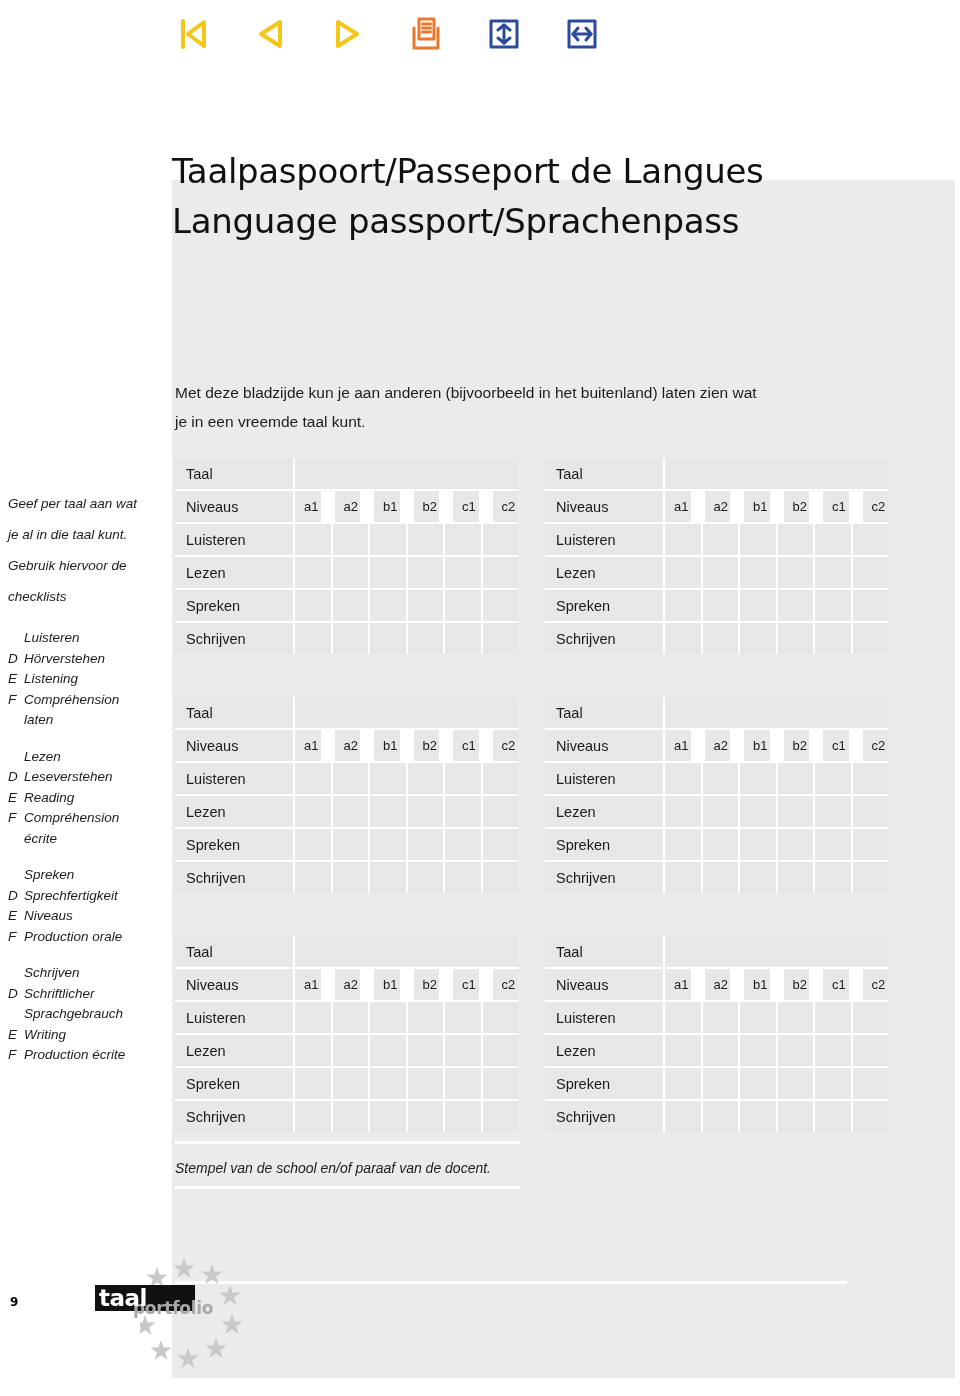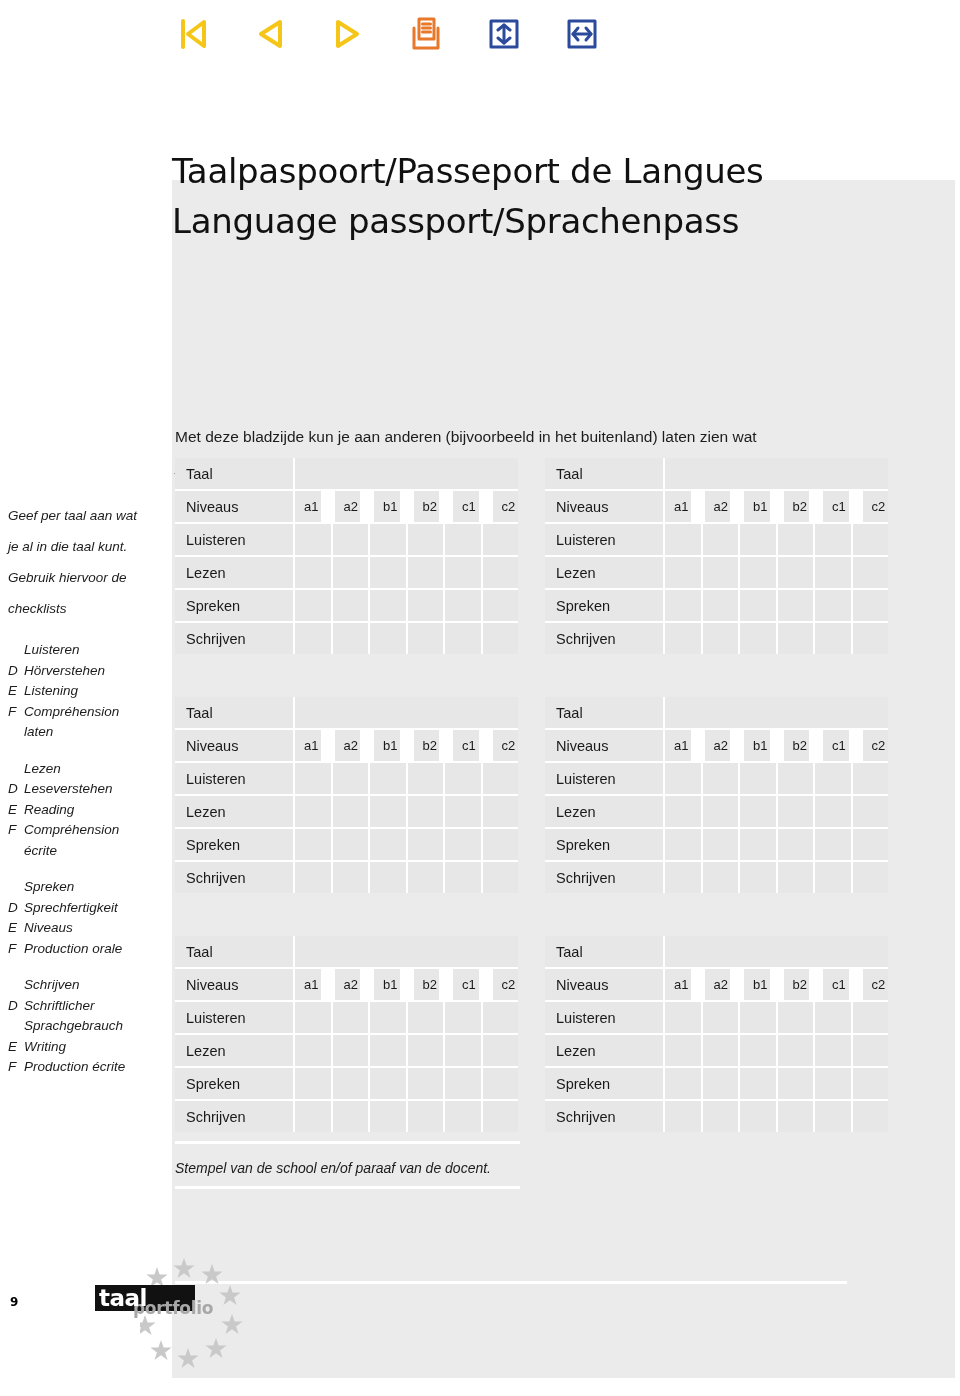--- a/index.html
+++ b/index.html
@@ -62,33 +62,31 @@
 
   
   #intro {
     position: absolute;
     left: 175px;
     top: 378px;
     width: 700px;
     font-size: 15.5px;
     line-height: 29px;
     color: #1c1c1c;
-    margin-top: 44px;
   }
 
   
   #left-col {
     position: absolute;
     left: 8px;
     top: 488px;
     width: 160px;
     font-style: italic;
     font-size: 13.5px;
     color: #1c1c1c;
-    margin-top: 12px;
   }
   #left-col .intro-line {
     line-height: 31px;
     white-space: nowrap;
   }
   .skill-group {
     margin-top: 16px;
   }
   .skill-row {
     display: flex;

